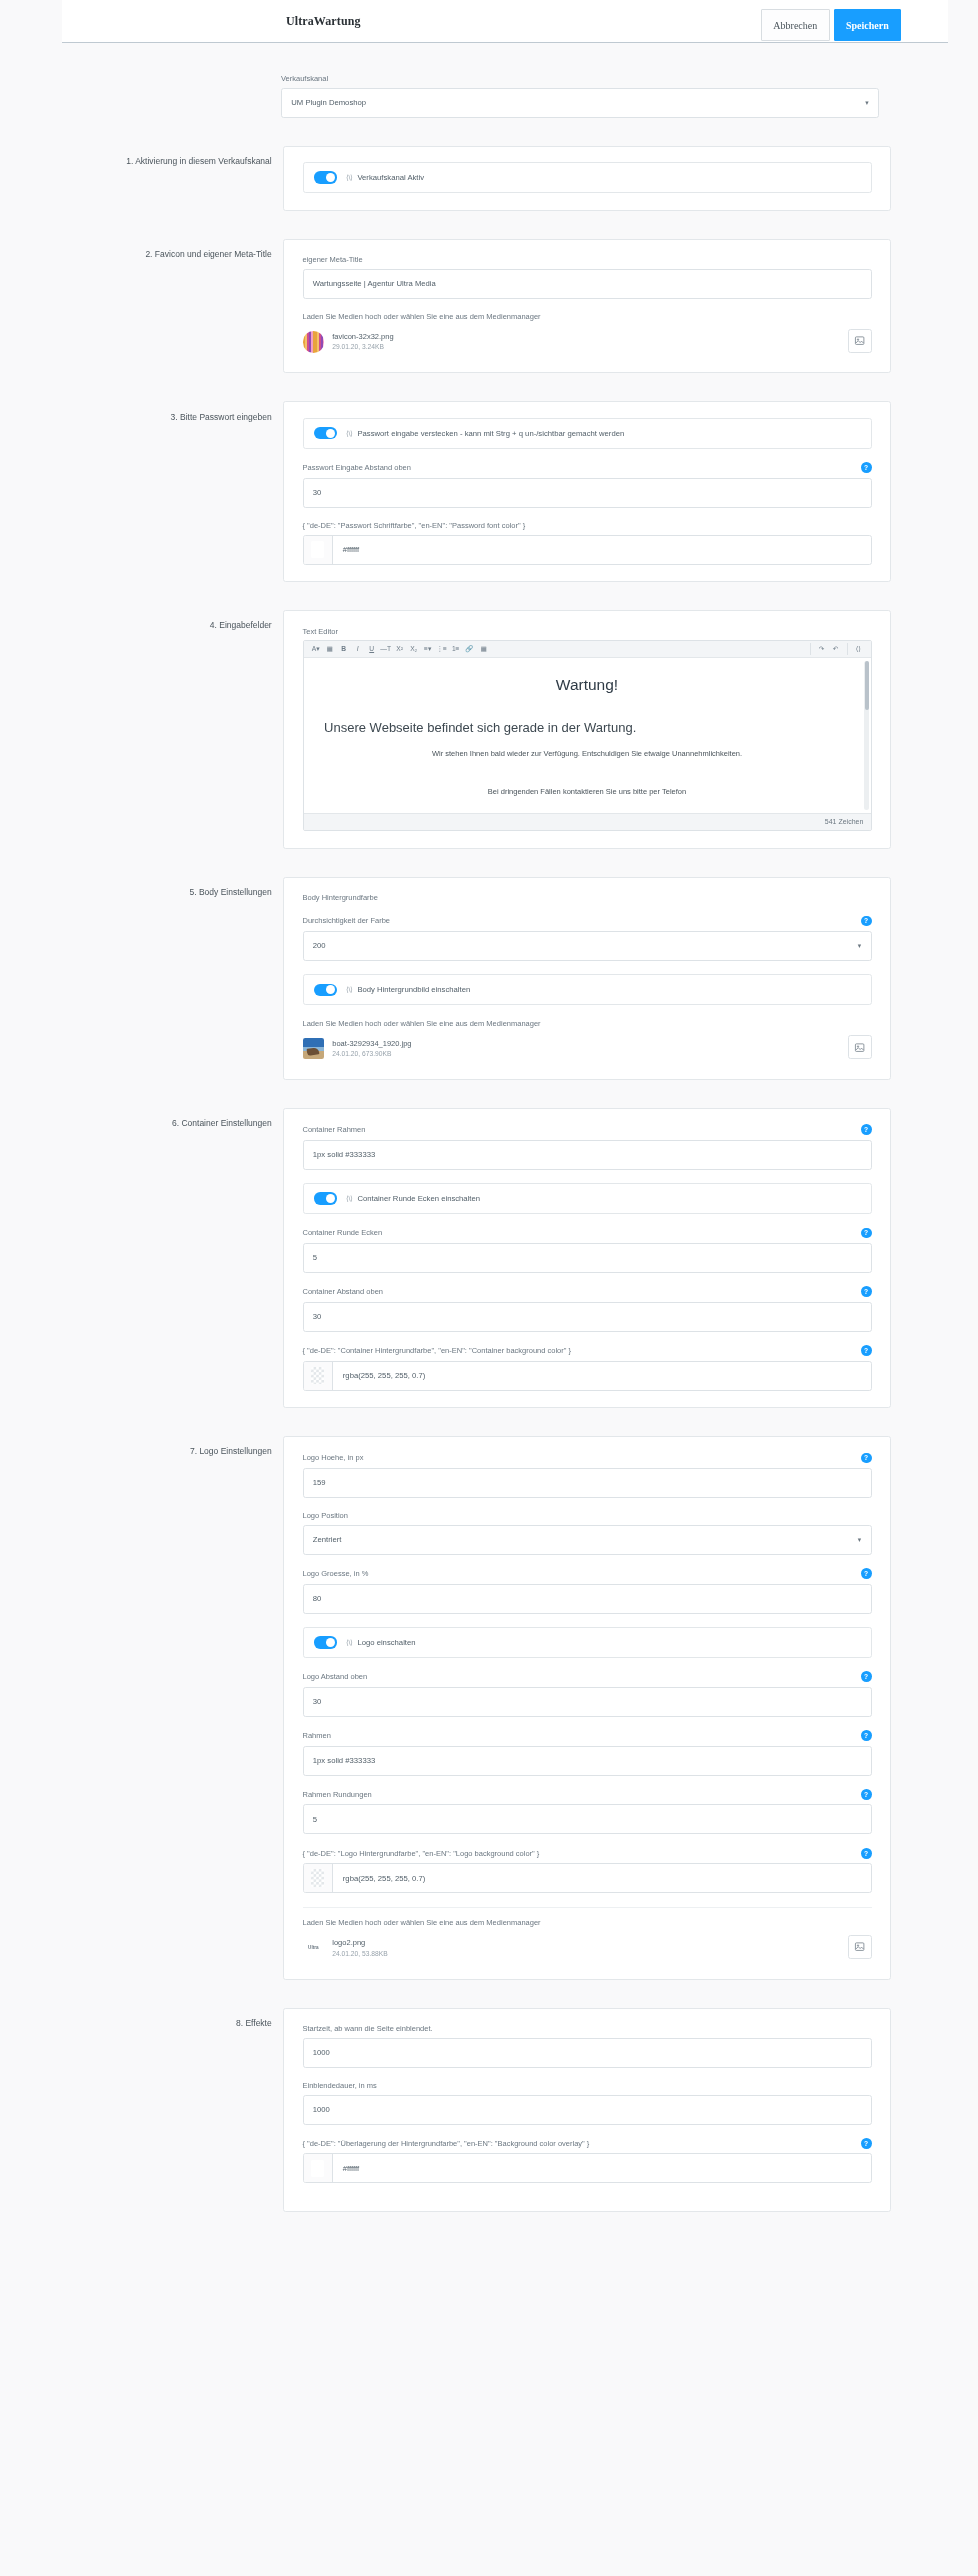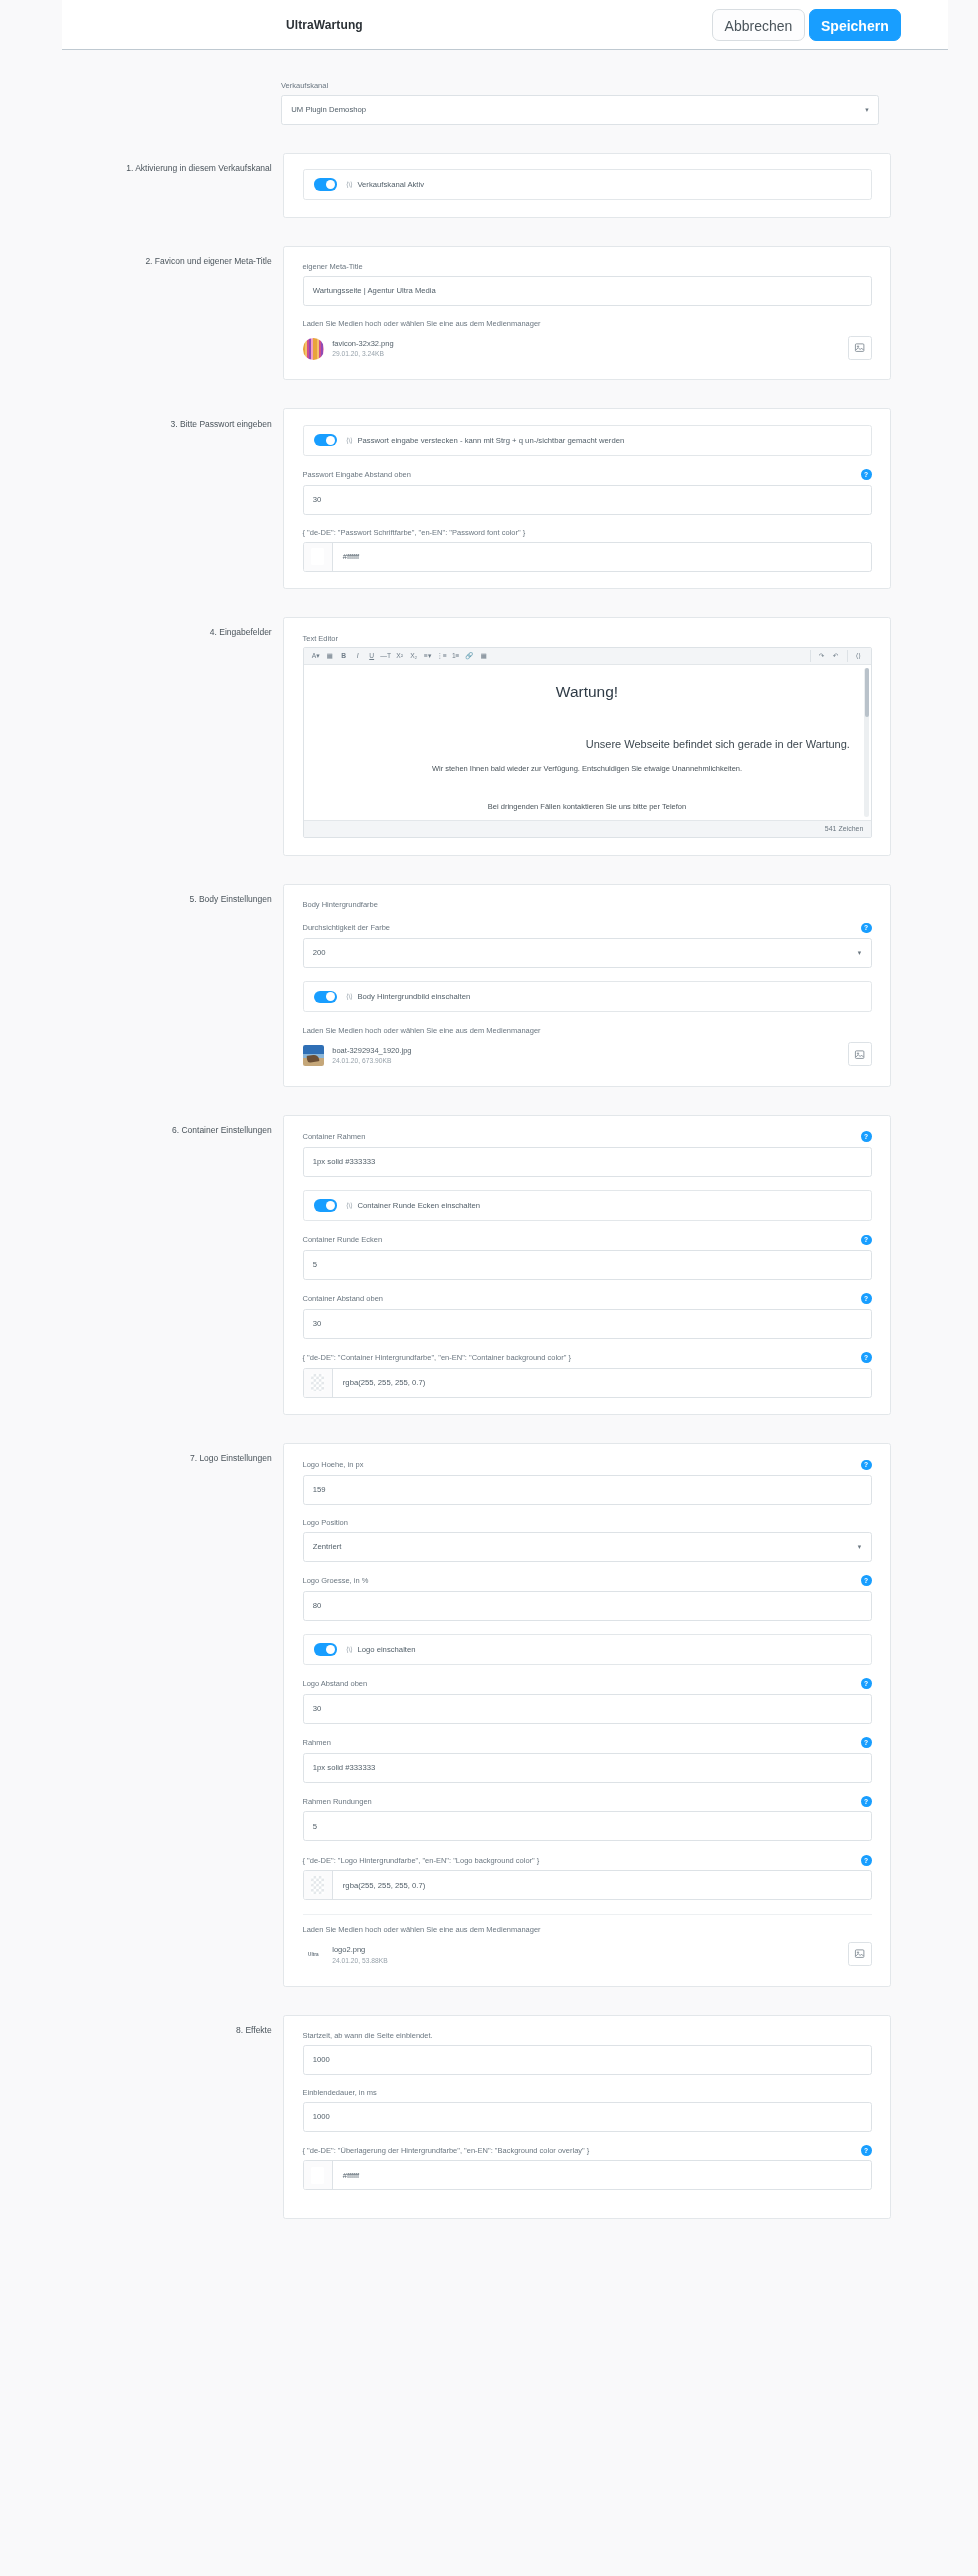--- a/index.html
+++ b/index.html
@@ -9,43 +9,44 @@
     font-family: "Liberation Sans", sans-serif;
     color: #4a545b;
   }
   body { position: relative; width: 979px; min-height: 2986px; }
 
   
   .topbar {
     position: relative;
     width: 886px;
     margin-left: 62px;
-    height: 50px;
+    height: 43px;
     background: #fff;
     border-bottom: 1.5px solid #bfc9d1;
     display: flex;
     align-items: center;
+    font-family: Liberation Serif, serif;
   }
   .app-title {
     margin-left: 224px;
     font-size: 12px;
     font-weight: bold;
     color: #2b3136;
     letter-spacing: 0.1px;
   }
   .topbar-actions {
     position: absolute;
     right: 47px;
     top: 8.8px;
     display: flex;
     gap: 4.1px;
   }
   .btn {
-    font-size: 14px;
-    border-radius: 7px;
+    font-size: 10px;
+    border-radius: 1px;
     padding: 0 11.3px;
     height: 32px;
     line-height: 32px;
     cursor: pointer;
     white-space: nowrap;
   }
   .btn-secondary {
     background: #fdfdfe;
     border: 0.5px solid #d8dde1;
     color: #4a545b;
@@ -318,24 +319,24 @@
     overflow: hidden;
   }
   .ed-h1 {
     text-align: center;
     font-size: 15.5px;
     font-weight: normal;
     color: #2f3b46;
     margin-top: 6.2px;
   }
   .ed-h2 {
-    text-align: right;
-    font-size: 11px;
+    text-align: left;
+    font-size: 13px;
     color: #3d4850;
-    margin-top: 37px;
+    margin-top: 26px;
   }
   .ed-p {
     text-align: center;
     font-size: 7.5px;
     color: #4a545b;
     margin-top: 13.4px;
   }
   .ed-p2 {
     text-align: center;
     font-size: 7.5px;

